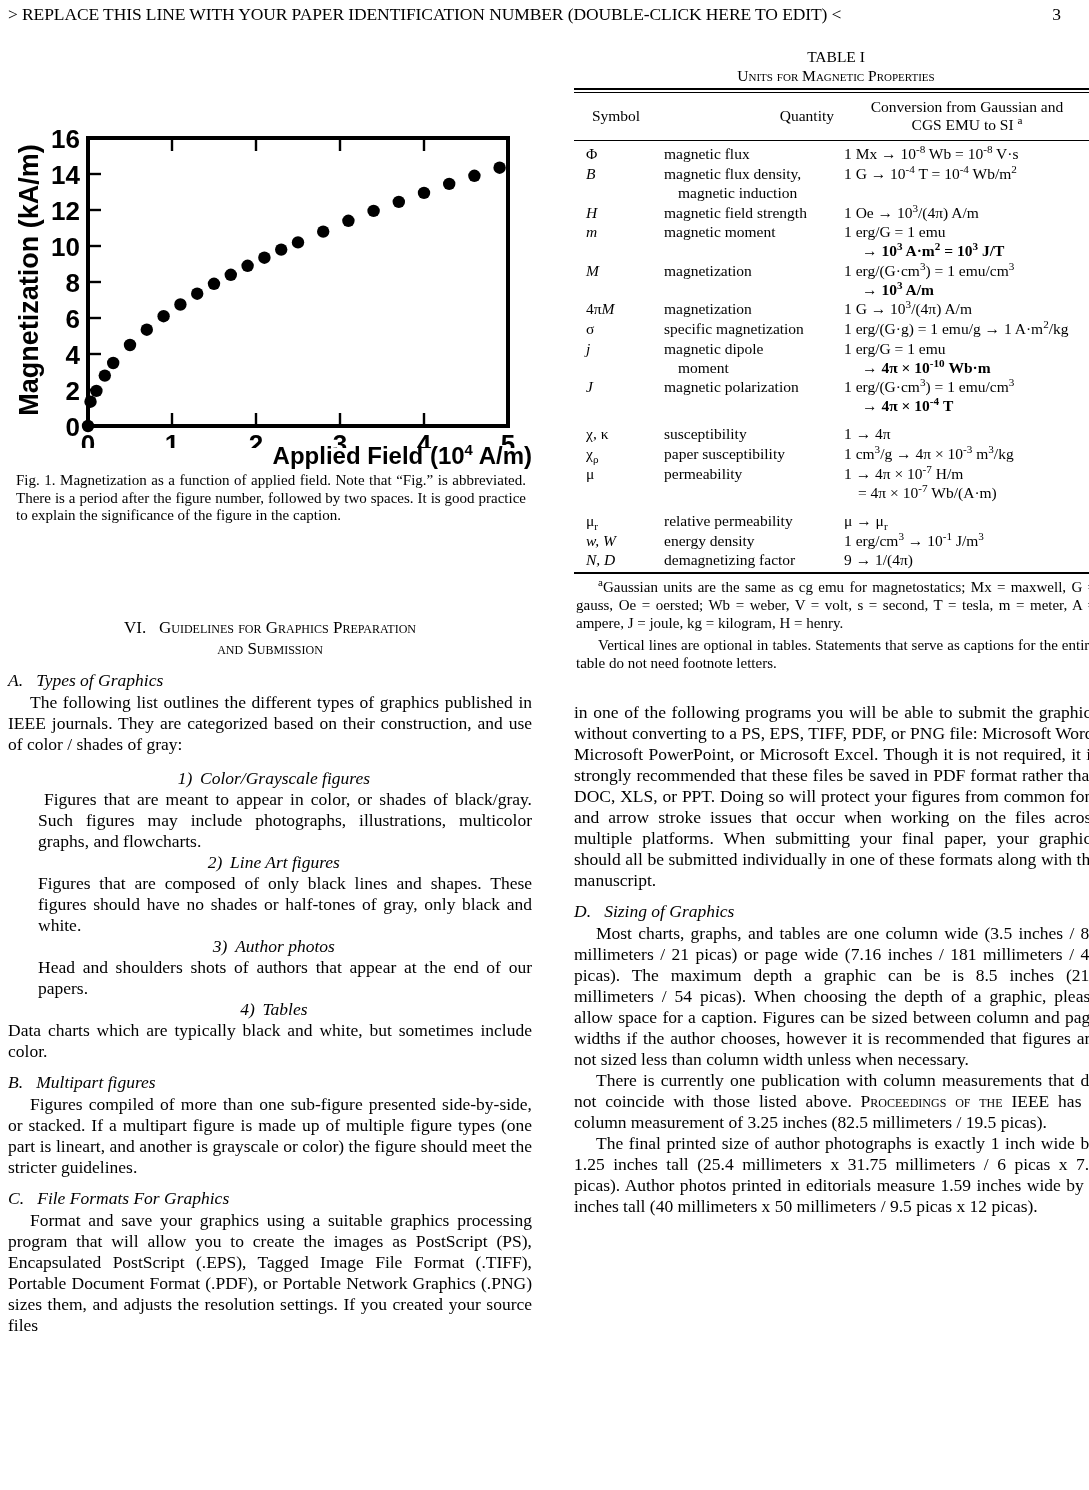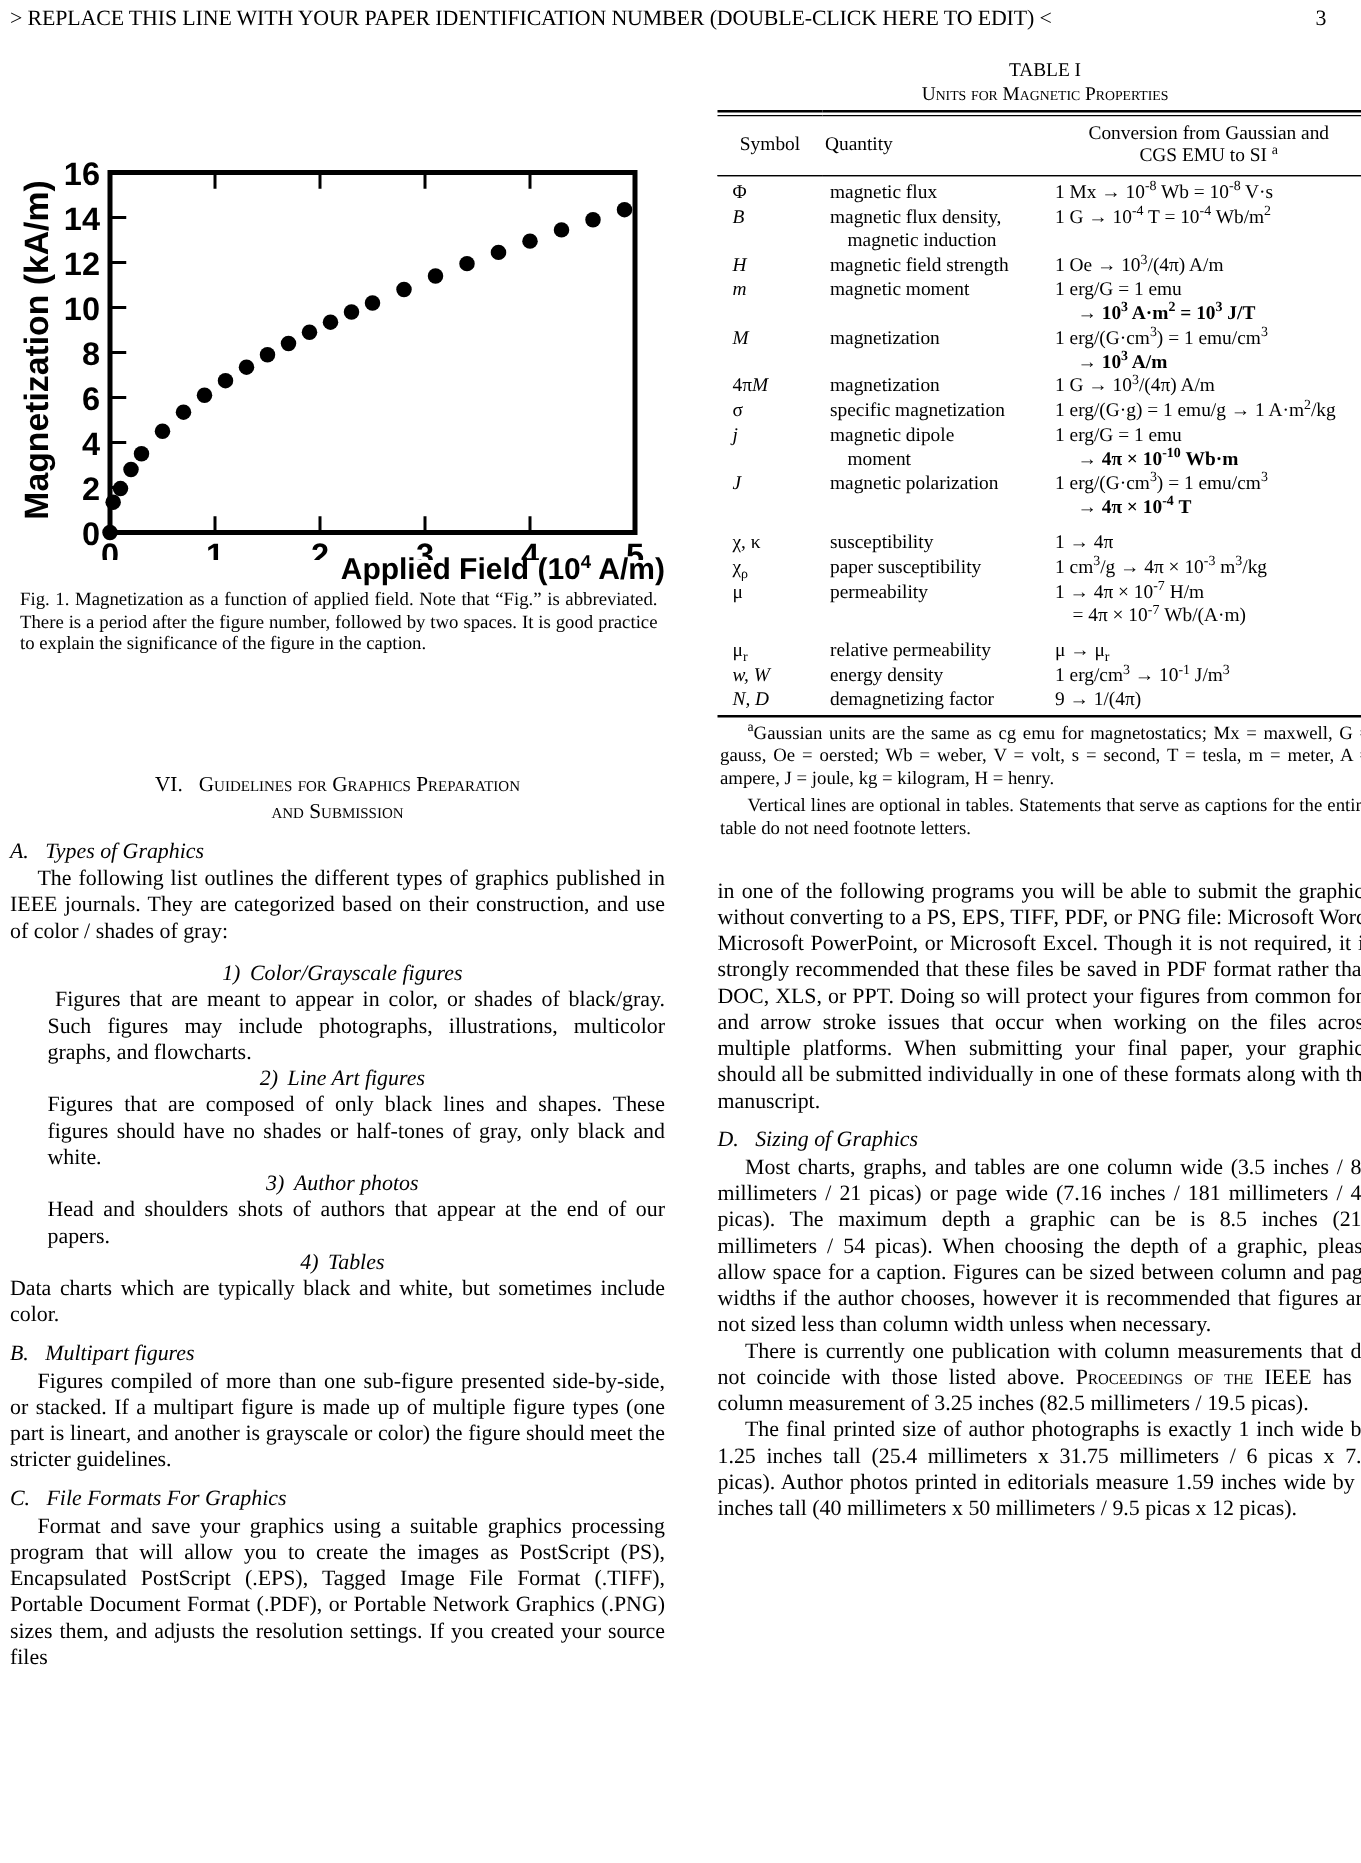--- a/index.html
+++ b/index.html
@@ -131,21 +131,21 @@
   }
   table.units thead th {
     font-weight: normal;
     text-align: center;
     vertical-align: middle;
     padding: 5px 2px 6px 2px;
     border-bottom: 1.2px solid #000;
     line-height: 1.18;
   }
   table.units thead th.sym { width: 84px; text-align: center; }
-  table.units thead th.qty { width: 170px; text-align: left; }
+  table.units thead th.qty { width: 170px; text-align: right; }
   table.units thead th.conv { text-align: center; }
   table.units tbody td {
     vertical-align: top;
     padding: 0.5px 2px;
     line-height: 1.21;
   }
   table.units tbody td.sym { width: 84px; padding-left: 12px; }
   table.units tbody td.qty { width: 178px; padding-left: 6px; }
   table.units tbody td.conv { padding-left: 8px; }
   table.units tbody tr.first td { padding-top: 4px; }

